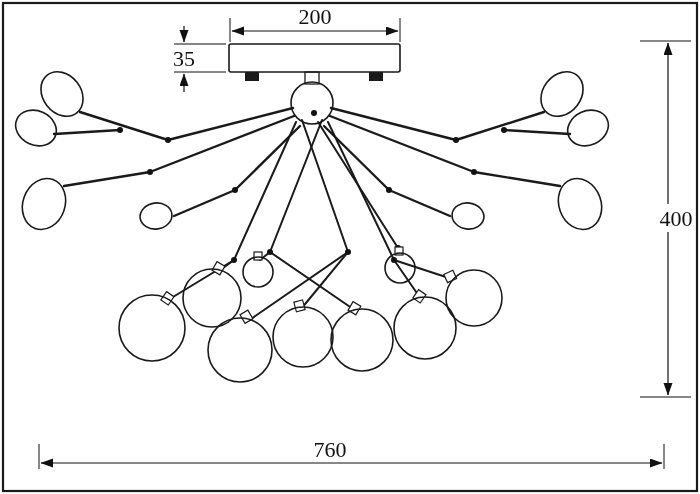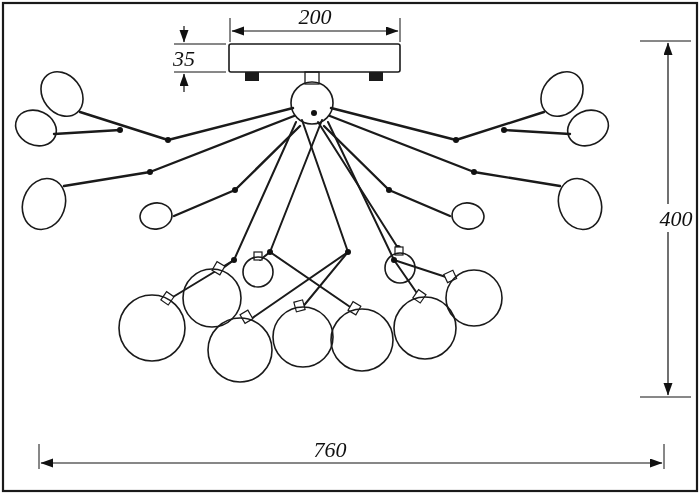--- a/index.html
+++ b/index.html
@@ -1,19 +1,18 @@
 <!DOCTYPE html>
 <html><head>
 <meta charset="utf-8">
 <style>
   html,body{margin:0;padding:0;background:#fff;}
   .sheet{
     width:594px;height:494px;position:relative;background:#fff;
     font-family:"Liberation Serif", serif;
-    font-style:italic;
   }
   svg{display:block;}
   .dim-text{
     font-family:"Liberation Serif", serif;
     font-size:22px;
     fill:#111;
   }
   .outline{stroke:#1a1a1a;fill:none;}
   .thin{stroke-width:1.3;}
   .mid{stroke-width:1.6;}

